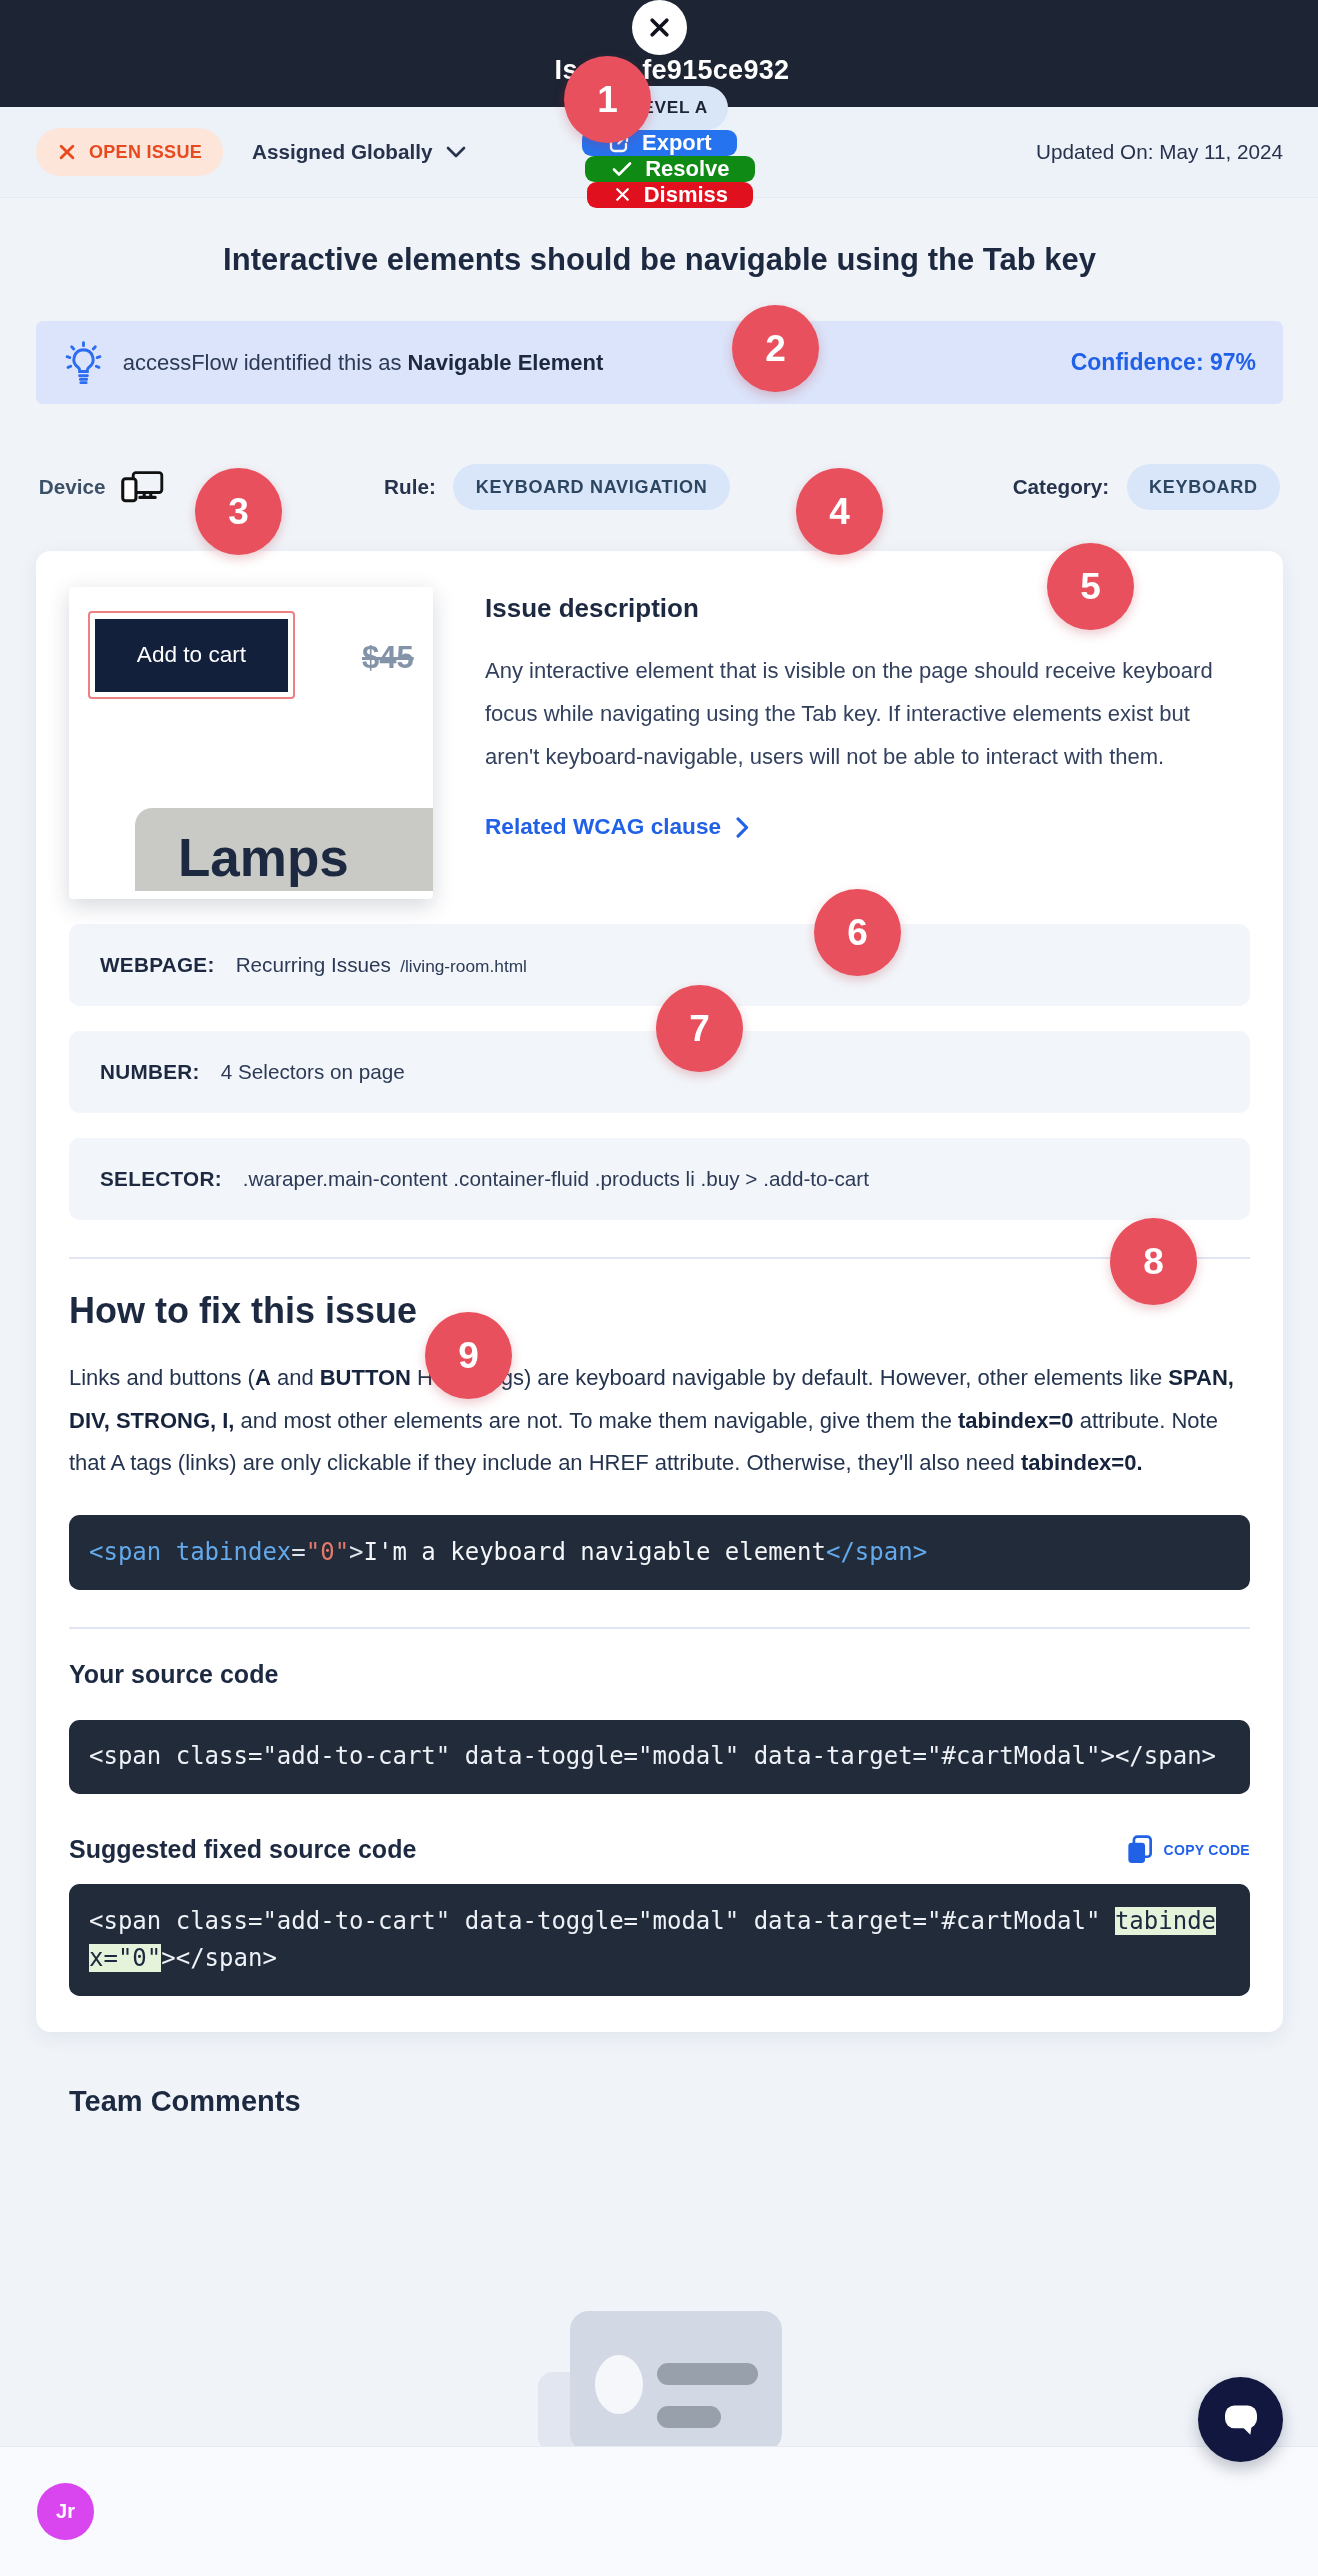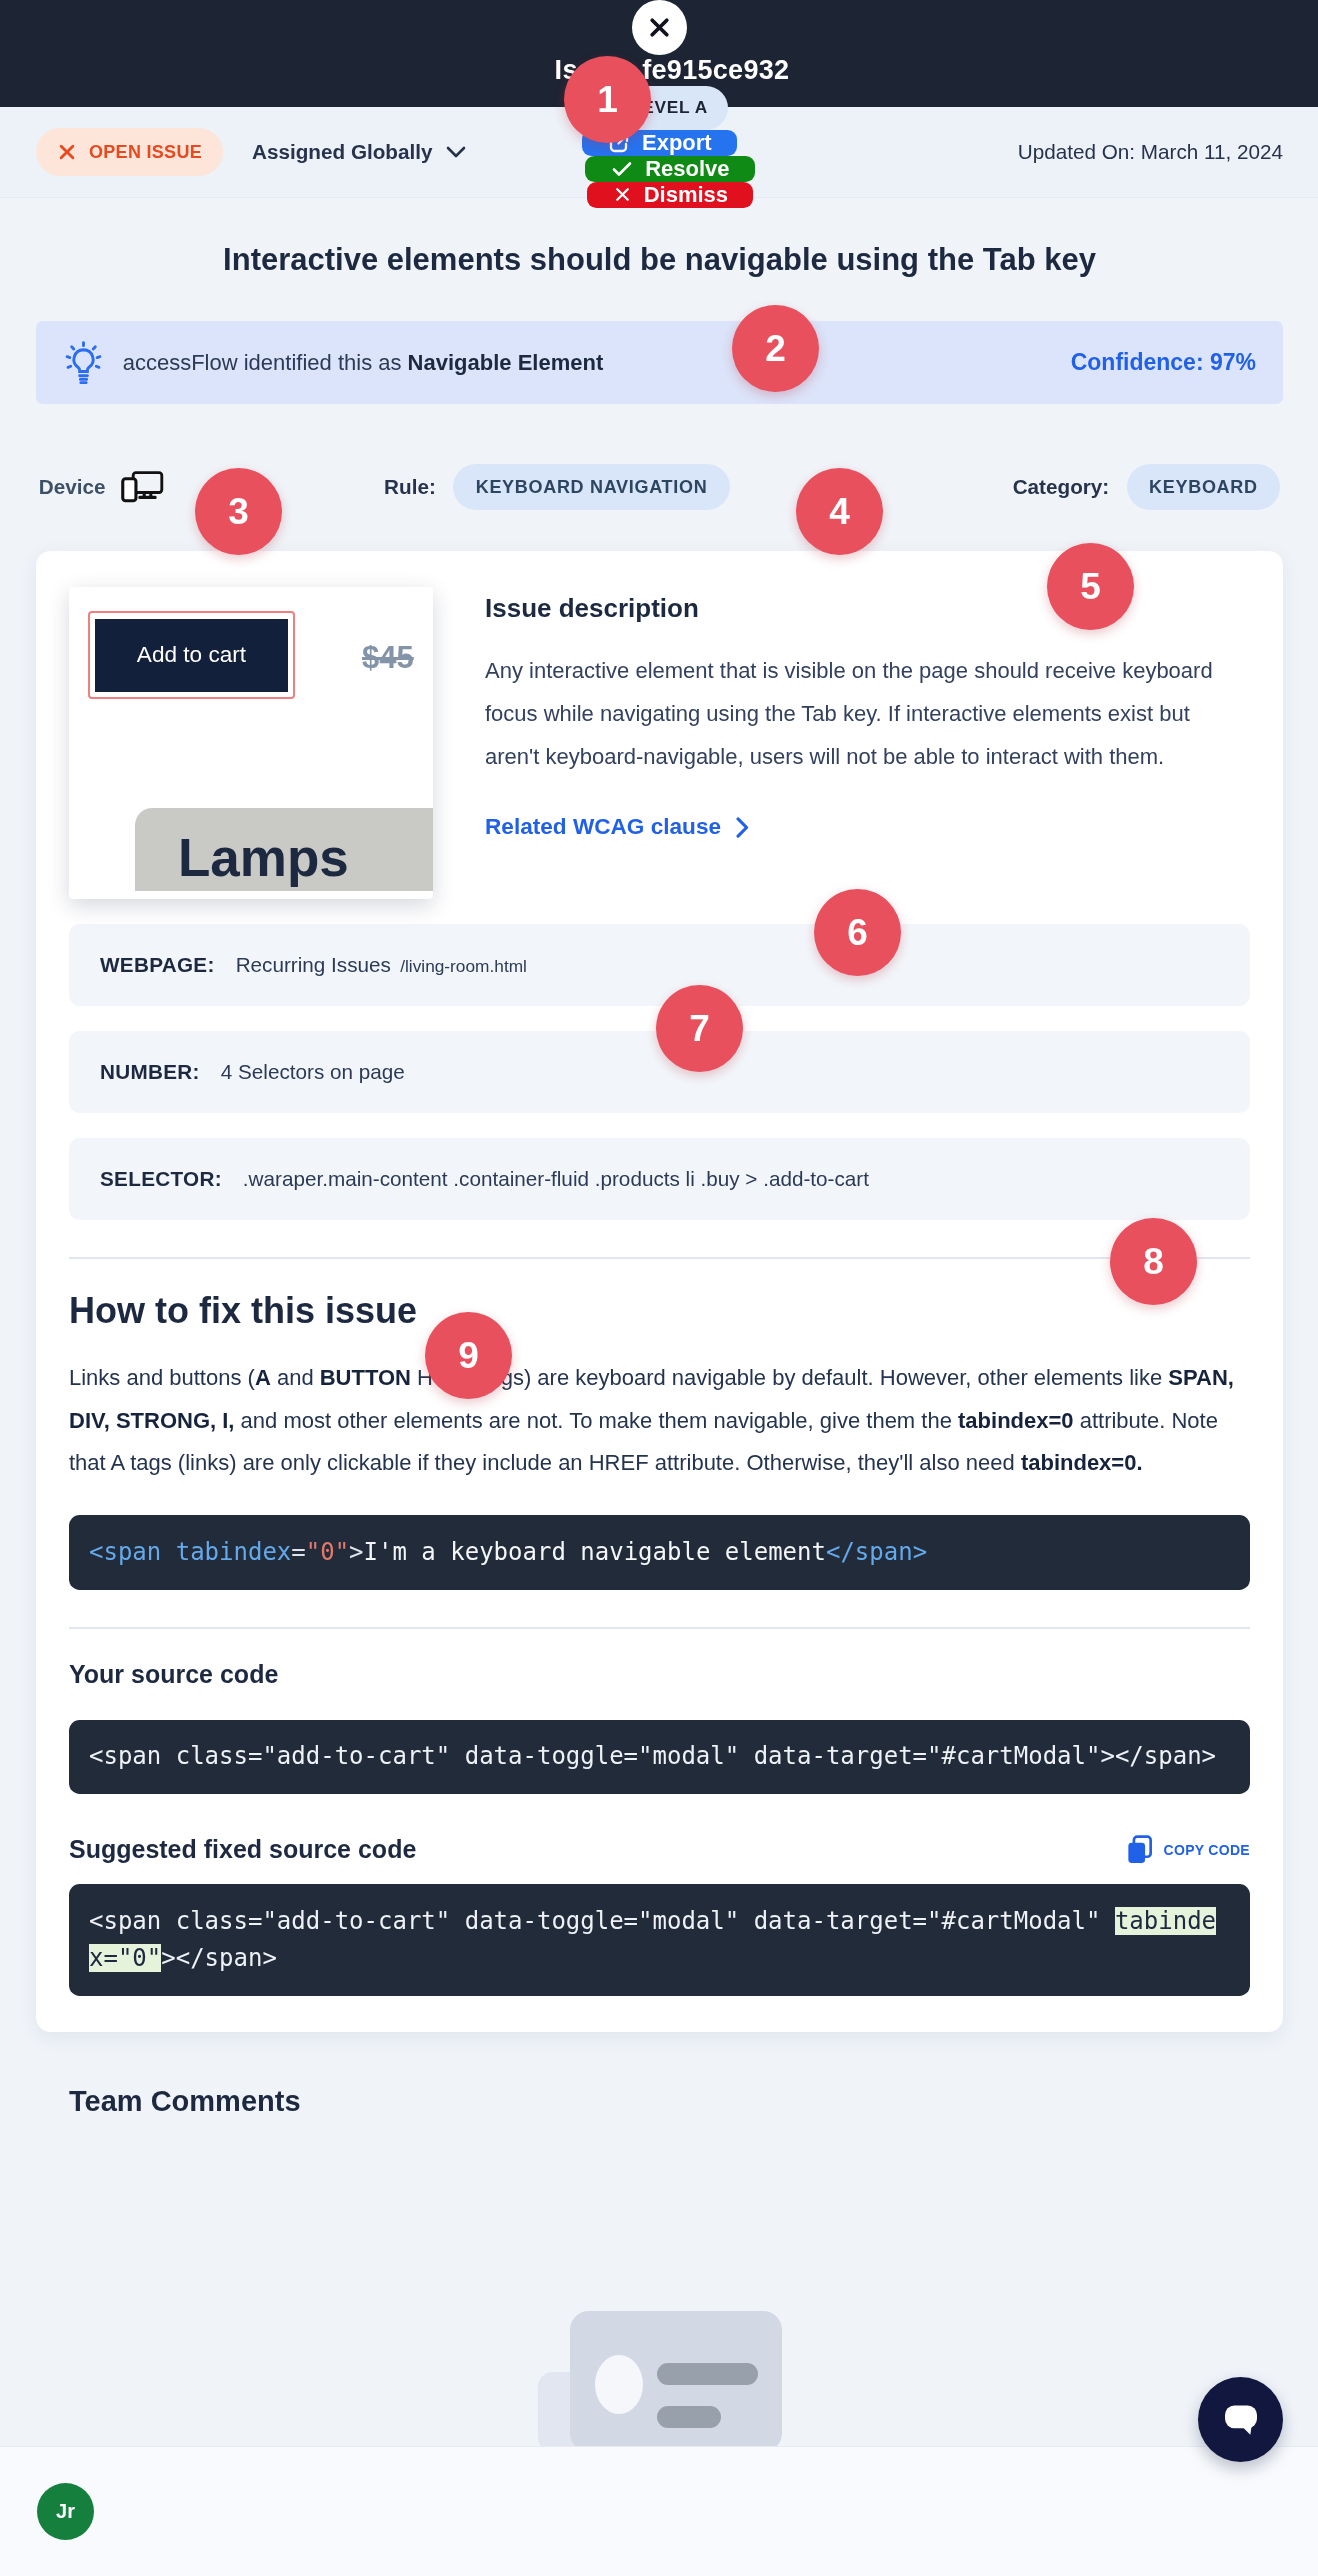--- a/index.html
+++ b/index.html
@@ -188,21 +188,21 @@
     display:flex; align-items:center; justify-content:center;
     box-shadow:0 6.7px 16px rgba(10,16,50,.25); z-index:6;
   }
 
   .comment-bar {
     position:absolute; left:0; top:2446px; width:1319px; height:130px;
     background:#f8fafd; border-top:1.3px solid #e6eaf1; z-index:5;
     display:flex; align-items:center; padding:0 29px 0 37px;
   }
   .avatar {
-    width:57px; height:57px; border-radius:50%; background:#15803d;
+    width:57px; height:57px; border-radius:50%; background:#d946ef;
     color:#fff; font-size:20px; font-weight:bold;
     display:flex; align-items:center; justify-content:center; flex:0 0 auto;
   }
   .input-wrap { position:relative; flex:1; margin-left:24px; }
   .comment-input {
     width:100%; height:73px; border:1.3px solid #ccd3de; border-radius:17.3px;
     background:#ffffff; font-family:inherit; font-size:23px; color:#2c3a55;
     padding:0 80px 0 29px; outline:none;
   }
   .comment-input::placeholder { color:#97a2b4; }
@@ -267,21 +267,21 @@
         <path d="M5 5 L19 19 M19 5 L5 19" stroke="#e8491f" stroke-width="3.4" stroke-linecap="round"></path>
       </svg>
       <span>OPEN ISSUE</span>
     </span>
     <button class="assigned">
       <span>Assigned Globally</span>
       <svg width="20" height="12" viewBox="0 0 20 12" fill="none">
         <path d="M2 2l8 8 8-8" stroke="#27334d" stroke-width="2.6" stroke-linecap="round" stroke-linejoin="round"></path>
       </svg>
     </button>
-    <span class="updated">Updated On: March 11, 2024</span>
+    <span class="updated">Updated On: May 11, 2024</span>
   </div>
 
   <h2 class="page-title">Interactive elements should be navigable using the Tab key</h2>
 
   <div class="info-bar">
     <svg width="41" height="44" viewBox="0 0 34 36" fill="none">
       <path d="M17 7a8 8 0 0 1 4.6 14.5c-.9.7-1.4 1.6-1.4 2.6v.9h-6.4v-.9c0-1-.5-1.9-1.4-2.6A8 8 0 0 1 17 7z" stroke="#2b6cf0" stroke-width="2.4"></path>
       <path d="M13.8 28.6h6.4M14.4 31.6h5.2M14.8 34.3h4.4" stroke="#2b6cf0" stroke-width="2.4" stroke-linecap="round"></path>
       <path d="M17 1.2v2.4M7.2 4.6l1.7 1.8M26.8 4.6l-1.7 1.8M3.4 12.8l2.3.7M30.6 12.8l-2.3.7M4.2 21.6l2.2-.9M29.8 21.6l-2.2-.9" stroke="#2b6cf0" stroke-width="2.4" stroke-linecap="round"></path>
     </svg>

